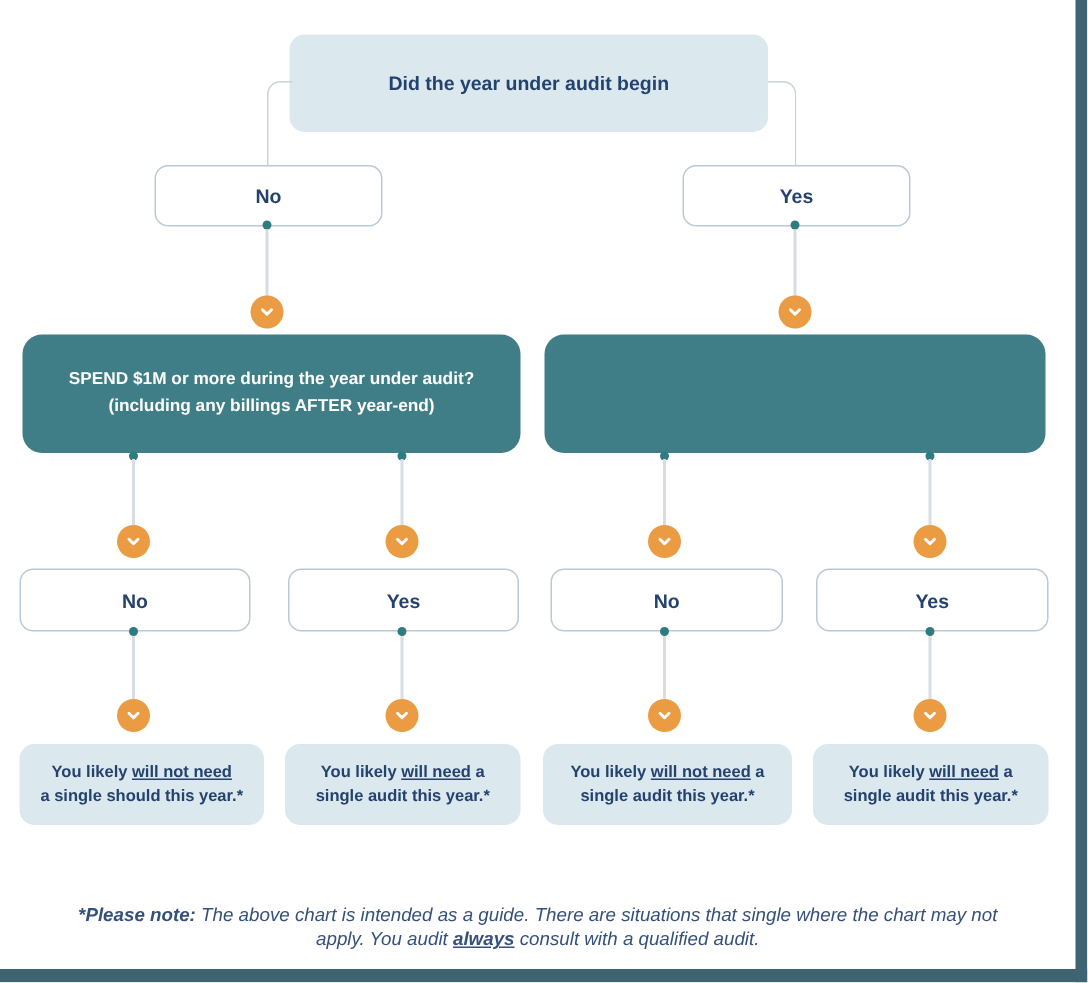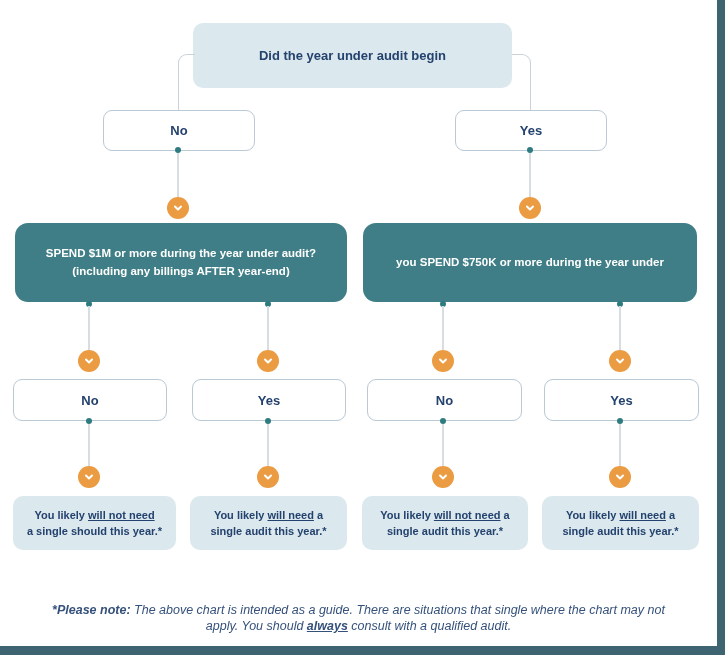--- a/index.html
+++ b/index.html
@@ -85,21 +85,20 @@
     <svg width="12" height="12" viewBox="0 0 24 24">
         <path d="M6 9l6 6 6-6" fill="none" stroke="#ffffff" stroke-width="4" stroke-linecap="round" stroke-linejoin="round"></path>
       </svg>
   </div>
 
   <div class="tealbox" style="left:15px;top:223px;width:332px;height:79px;">
     <div>SPEND $1M or more during the year under audit?</div>
     <div>(including any billings AFTER year-end)</div>
   </div>
   <div class="tealbox" style="left:363px;top:223px;width:334px;height:79px;">
-    <div>you SPEND $750K or more during the year under</div>
   </div>
 
   <div class="dot" style="left:86px;top:301px;"></div>
   <div class="dot" style="left:265px;top:301px;"></div>
   <div class="dot" style="left:440px;top:301px;"></div>
   <div class="dot" style="left:617px;top:301px;"></div>
 
   <div class="vline" style="left:88px;top:306px;height:44px;"></div>
   <div class="vline" style="left:267px;top:306px;height:44px;"></div>
   <div class="vline" style="left:442px;top:306px;height:44px;"></div>
@@ -193,20 +192,20 @@
       <span>You likely </span><span class="u">will need</span><span> a</span>
     </div>
     <div>single audit this year.*</div>
   </div>
 
   <div class="foot">
     <div>
       <span class="fb">*Please note:</span><span> The above chart is intended as a guide. There are situations that single where the chart may not</span>
     </div>
     <div>
-      <span>apply. You should </span><span class="fbu">always</span><span> consult with a qualified audit.</span>
+      <span>apply. You audit </span><span class="fbu">always</span><span> consult with a qualified audit.</span>
     </div>
   </div>
 
   <div class="bar" style="left:717px;top:0;width:8px;height:655px;"></div>
   <div class="bar" style="left:0;top:646px;width:725px;height:9px;"></div>
 
 </div>
 
 </body></html>

